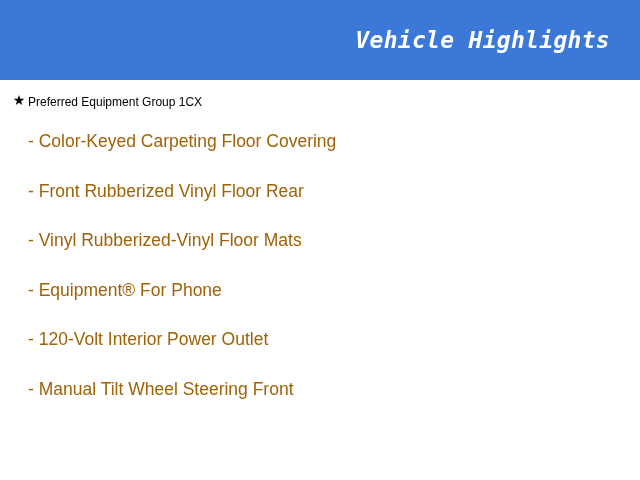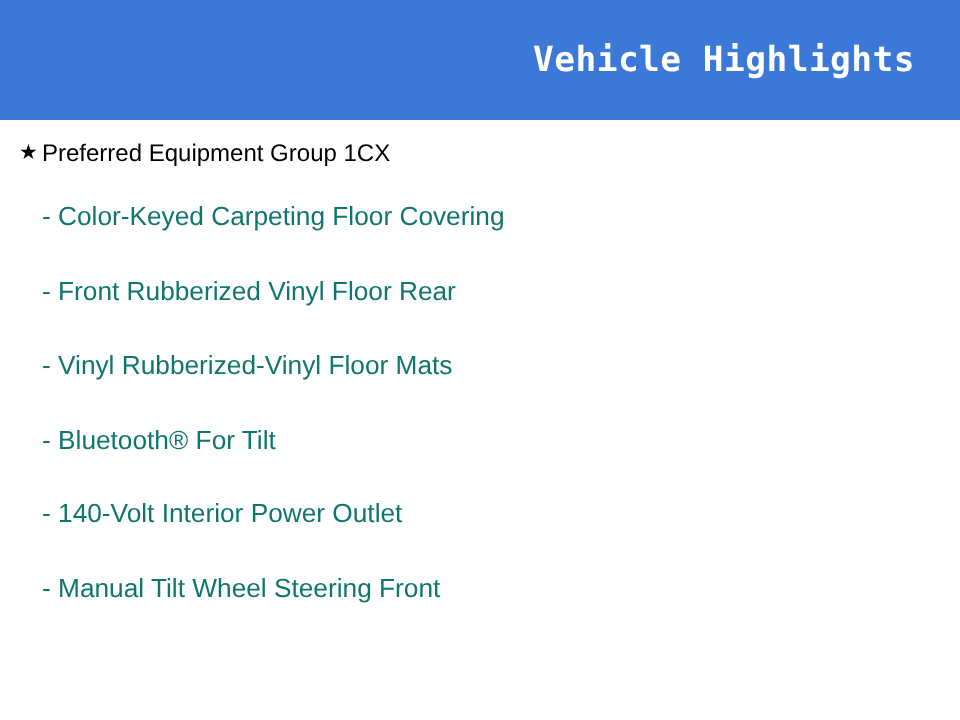--- a/index.html
+++ b/index.html
@@ -33,20 +33,21 @@
     box-sizing: border-box;
     padding-right: 30px;
   }
   .header-title {
     color: #ffffff;
     font-family: "DejaVu Sans Mono", monospace;
     font-size: 23px;
     font-weight: bold;
     letter-spacing: 0.3px;
     white-space: nowrap;
+    font-style: italic;
   }
   .content {
     position: absolute;
     top: 80px;
     left: 0;
     width: 640px;
     height: 400px;
     box-sizing: border-box;
     padding: 14px 0 0 0;
   }
@@ -60,32 +61,32 @@
     width: 18px;
     flex: 0 0 18px;
     font-size: 14px;
     line-height: 1;
     color: #000000;
     text-align: center;
     position: relative;
     top: -1px;
   }
   .group-label {
-    font-size: 16px;
+    font-size: 12px;
     color: #000000;
     white-space: nowrap;
   }
   .feature-list {
     margin: 0;
     padding: 0;
     list-style: none;
   }
   .feature-item {
     font-size: 17.5px;
-    color: #0f766e;
+    color: #a16207;
     padding-left: 28px;
     height: 49.5px;
     line-height: 49.5px;
     white-space: nowrap;
   }
 </style>
 </head>
 <body>
 
 <div class="page">
@@ -98,20 +99,20 @@
 
     <div class="group-row">
       <span class="bullet-star">★</span>
       <span class="group-label">Preferred Equipment Group 1CX</span>
     </div>
 
     <ul class="feature-list">
       <li class="feature-item">- Color-Keyed Carpeting Floor Covering</li>
       <li class="feature-item">- Front Rubberized Vinyl Floor Rear</li>
       <li class="feature-item">- Vinyl Rubberized-Vinyl Floor Mats</li>
-      <li class="feature-item">- Bluetooth® For Tilt</li>
-      <li class="feature-item">- 140-Volt Interior Power Outlet</li>
+      <li class="feature-item">- Equipment® For Phone</li>
+      <li class="feature-item">- 120-Volt Interior Power Outlet</li>
       <li class="feature-item">- Manual Tilt Wheel Steering Front</li>
     </ul>
 
   </div>
 
 </div>
 
 </body></html>

